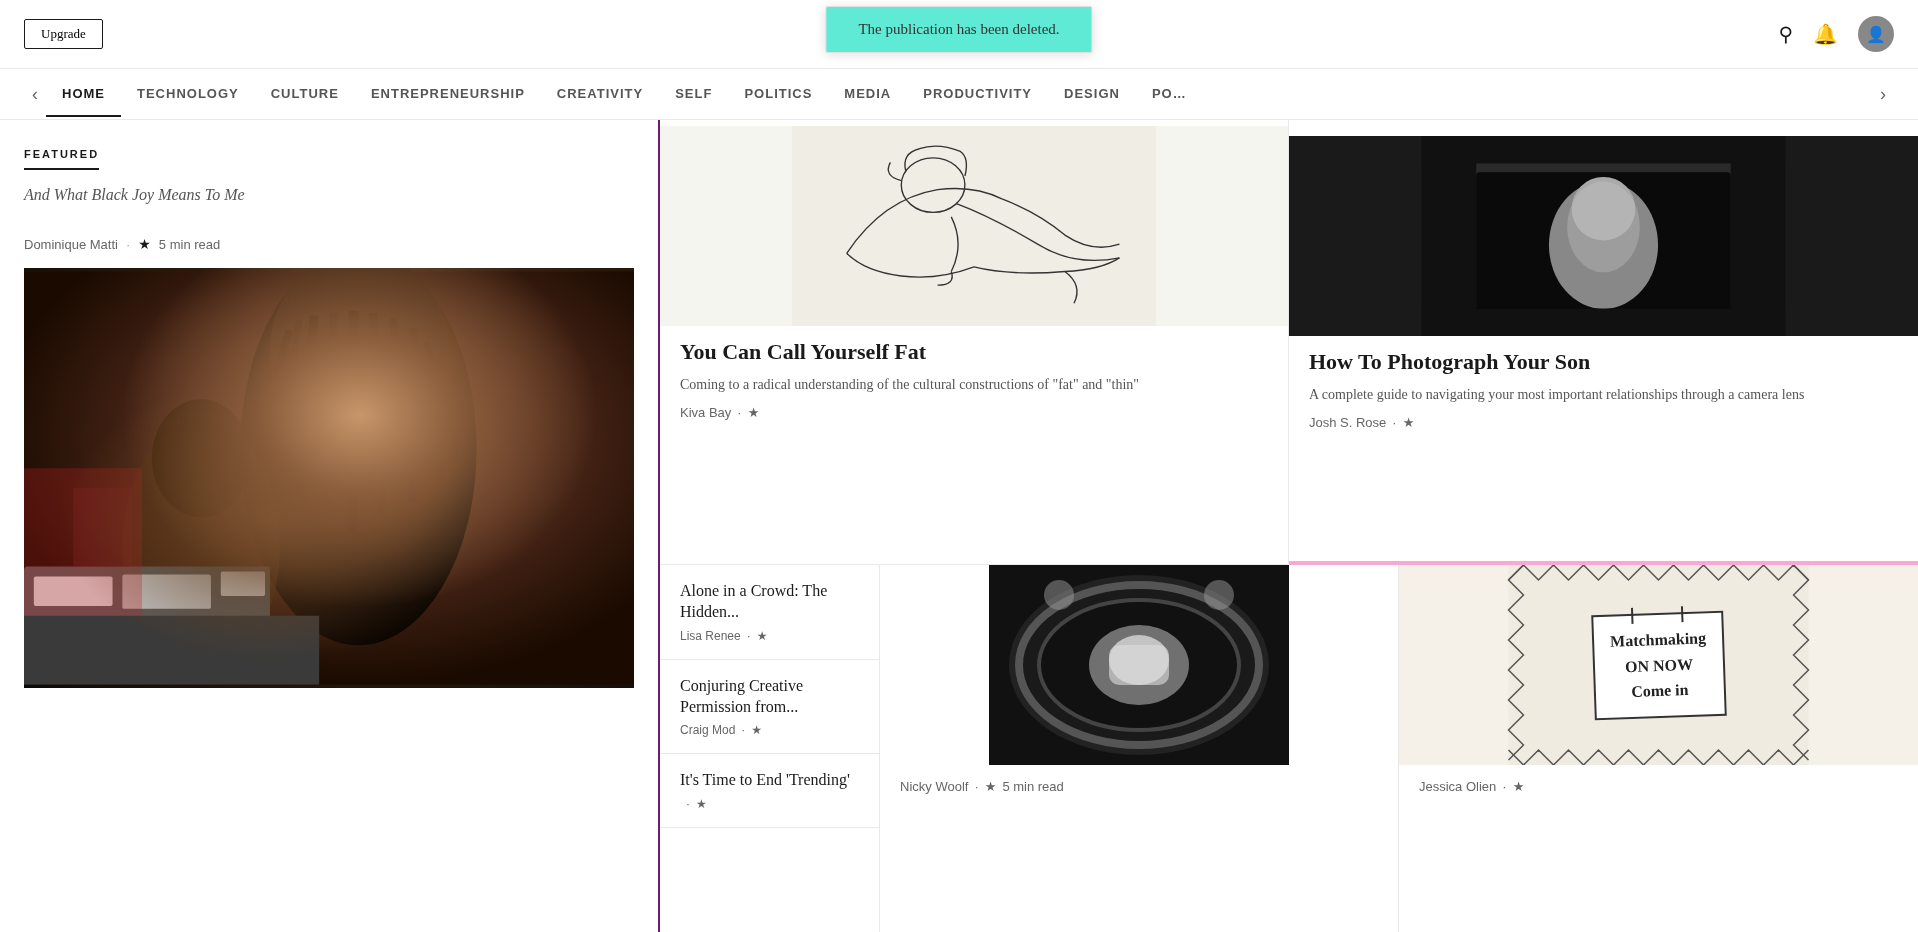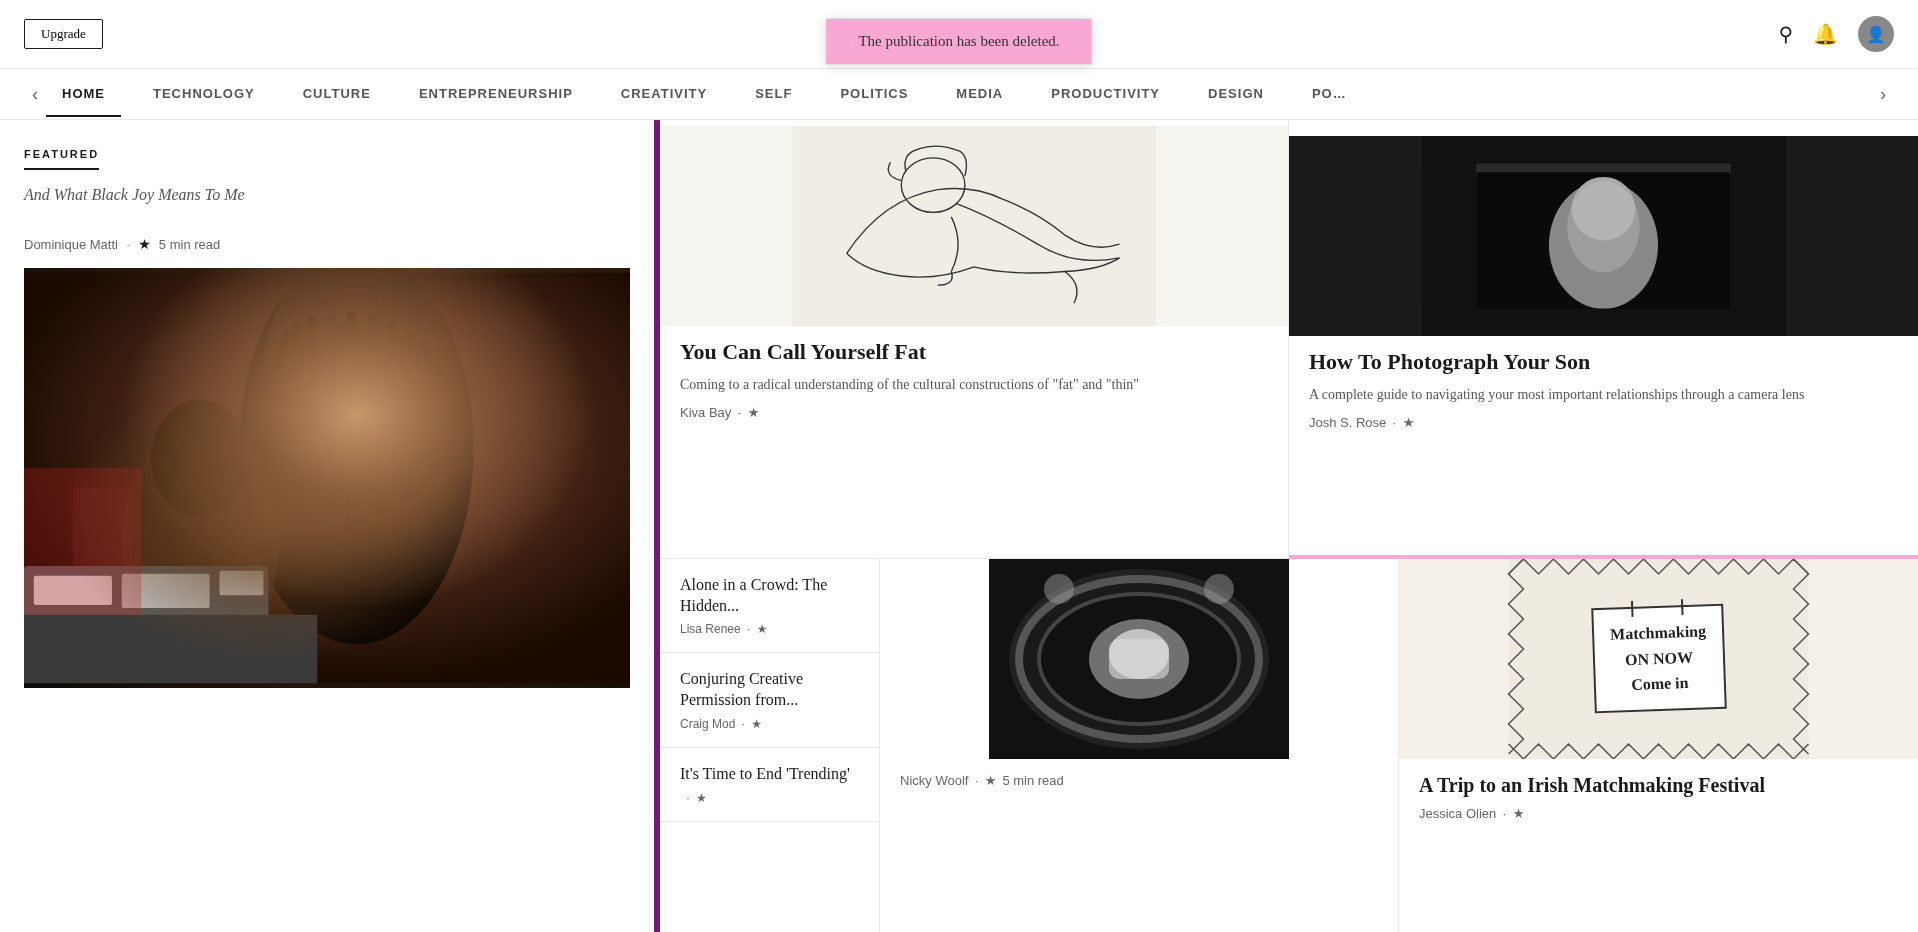--- a/index.html
+++ b/index.html
@@ -55,24 +55,24 @@
       display: flex;
       align-items: center;
       justify-content: center;
       font-size: 16px;
       color: #fff;
     }
 
     
     .toast {
       position: fixed;
-      top: 18px;
+      top: 6px;
       left: 50%;
       transform: translateX(-50%);
-      background: #f9a8d4;
+      background: #5eead4;
       border: 1px solid #e0e0e0;
       box-shadow: 0 2px 12px rgba(0,0,0,0.12);
       padding: 14px 32px;
       font-size: 15px;
       color: #333;
       z-index: 1000;
       border-radius: 2px;
       white-space: nowrap;
     }
 
@@ -93,21 +93,21 @@
       font-size: 18px;
       color: #666;
       padding: 0 8px;
       display: flex;
       align-items: center;
       height: 50px;
     }
     .nav-items {
       display: flex;
       align-items: center;
-      gap: 16px;
+      gap: 0;
       overflow: hidden;
       flex: 1;
     }
     .nav-item {
       padding: 14px 16px;
       font-size: 13px;
       font-family: 'Arial', sans-serif;
       letter-spacing: 1px;
       font-weight: 600;
       color: #555;
@@ -128,21 +128,21 @@
       grid-template-columns: 660px 1fr 1fr;
       grid-template-rows: auto auto;
       min-height: calc(932px - 120px);
     }
 
     
     .featured-section {
       grid-column: 1;
       grid-row: 1 / 3;
       padding: 24px 24px 0 24px;
-      border-right: 6px solid #701a75;
+      border-right: 2px solid #701a75;
     }
     .featured-label {
       font-size: 11px;
       font-family: 'Arial', sans-serif;
       letter-spacing: 2px;
       font-weight: 700;
       color: #1a1a1a;
       margin-bottom: 16px;
       padding-bottom: 8px;
       border-bottom: 2px solid #1a1a1a;
@@ -588,21 +588,20 @@
           </svg>
 
           <div class="matchmaking-sign" style="position:relative;z-index:1;">
             <div style="font-size:16px;font-weight:bold;">Matchmaking</div>
             <div style="font-size:16px;font-weight:bold;">ON NOW</div>
             <div style="font-size:16px;font-weight:bold;">Come in</div>
           </div>
         </div>
       </div>
       <div class="card-content">
-        <h3 class="card-title">A Trip to an Irish Matchmaking Festival</h3>
         <div class="card-meta">
           <span>Jessica Olien</span>
           <span>·</span>
           <span>★</span>
         </div>
       </div>
     </div>
 
   </div>
 

